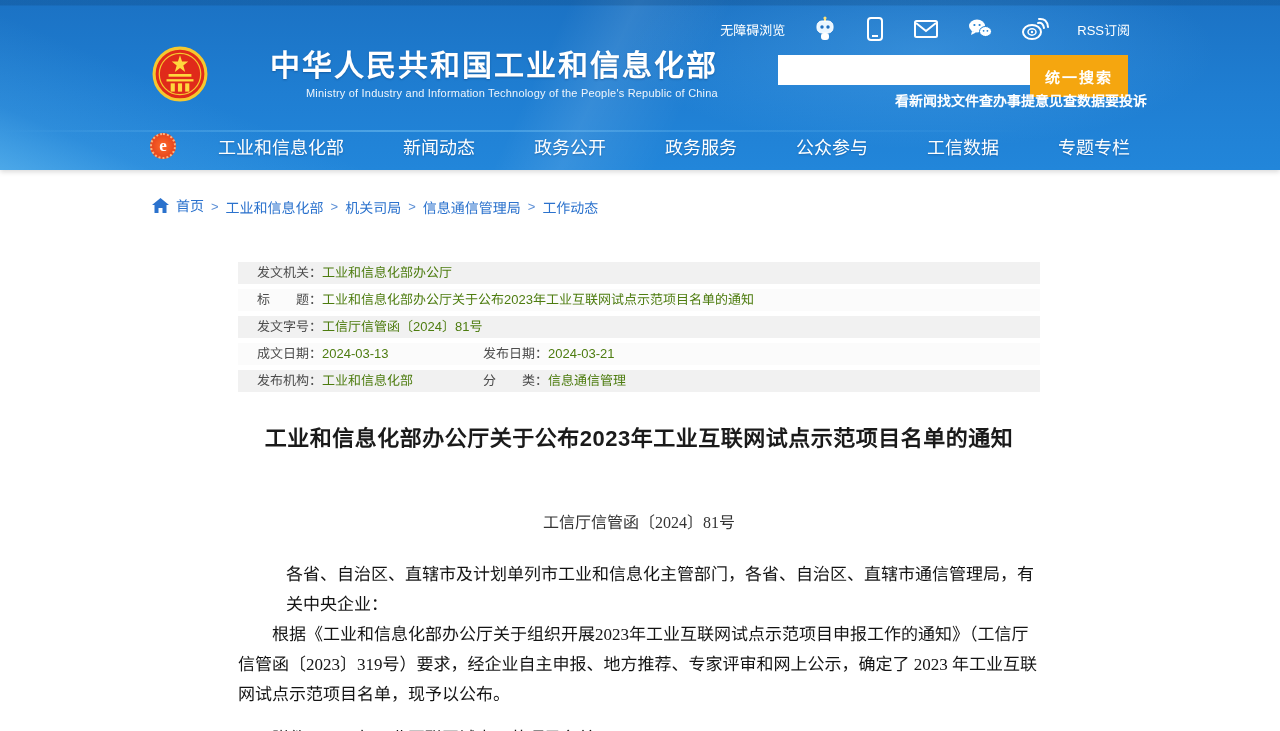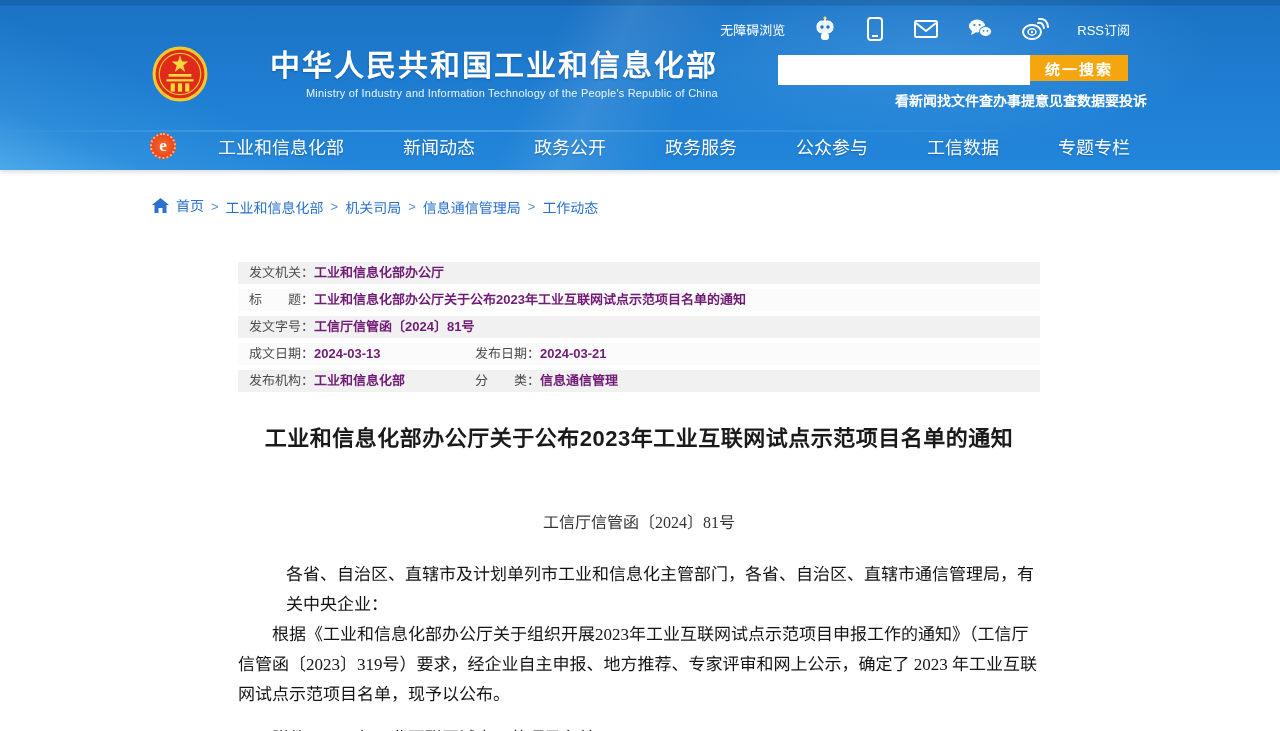--- a/index.html
+++ b/index.html
@@ -30,21 +30,21 @@
   .logo-wrap { position:absolute; left:152px; top:46px; display:flex; align-items:center; z-index:3;gap:48px; }
   .emblem { width:56px; height:56px; flex:0 0 auto; }
   .titles { margin-left:14px; }
   .title-cn { color:#fff; font-size:30px; font-weight:bold; letter-spacing:2px; line-height:34px;
     text-shadow:0 1px 2px rgba(0,40,90,.35); }
   .title-en { color:rgba(255,255,255,.92); font-size:11px; margin-top:4px; letter-spacing:.2px;padding-left:36px; }
 
   
   .search { position:absolute; left:778px; top:55px; display:flex; z-index:3; }
   .search input { width:252px; height:30px; border:none; outline:none; background:#fff; padding:0 8px; font-size:14px; }
-  .search button { width:98px; height:26px; border:none; background:#f5a60f; color:#fff; font-size:15px;
+  .search button { width:98px; height:42px; border:none; background:#f5a60f; color:#fff; font-size:15px;
     font-weight:bold; letter-spacing:2px; cursor:pointer; font-family:inherit; }
 
   
   .quick-links { position:absolute; left:795px; top:90px; width:352px; display:flex; justify-content:flex-end; z-index:3; }
   .quick-links a { color:#fff; font-size:14px; font-weight:bold; text-decoration:none; white-space:nowrap; }
 
   
   .nav { position:absolute; left:150px; right:150px; bottom:4px; height:40px; display:flex; align-items:center; z-index:3; }
   .e-logo { width:26px; height:26px; border-radius:50%;
     background:radial-gradient(circle at 50% 50%, #ff6a2a 0%, #e8491f 70%);
@@ -59,27 +59,27 @@
   .breadcrumb .home-ic { margin-right:7px; display:inline-flex; }
   .crumb { display:inline-flex; align-items:center; }
   .crumb .sep { color:#5c8fd6; margin:0 7px; font-size:13px; }
   .crumb:first-of-type .sep { display:none; }
   .crumb a { color:#2b72cd; text-decoration:none; white-space:nowrap; }
 
   
   .article { position:absolute; left:238px; top:262px; width:802px; }
 
   .meta-table { width:100%; }
-  .meta-row { display:flex; height:22px; line-height:22px; margin-bottom:5px; font-size:13px; color:#4d4d4d; padding-left:11px;text-align:center; }
+  .meta-row { display:flex; height:22px; line-height:22px; margin-bottom:5px; font-size:13px; color:#4d4d4d; padding-left:19px;text-align:center; }
   .meta-row.gray { background:#f1f1f1; }
   .meta-row.white { background:#fbfbfb; }
   .meta-cell { display:flex; }
   .meta-cell.w-fixed { width:226px; }
   .meta-label { color:#4d4d4d; white-space:pre; }
-  .meta-value { color:#701a75;font-weight:bold; }
+  .meta-value { color:#4d7c0f; }
 
   .doc-title { margin-top:33px; text-align:center; font-size:22px; font-weight:bold; color:#1a1a1a;
     letter-spacing:.5px; line-height:28px; }
   .doc-number { margin-top:56px; text-align:center; font-size:16px; color:#333;
     font-family:"Liberation Serif", serif; }
 
   .body-text { margin-top:27px; font-family:"Liberation Serif", serif; font-size:17px; color:#141414; line-height:30px; }
   .para-recipients { text-indent:0;margin-left:48px; }
   .para-body { text-indent:2em; }
   .para-attachment { text-indent:2em; margin-top:14px; }

